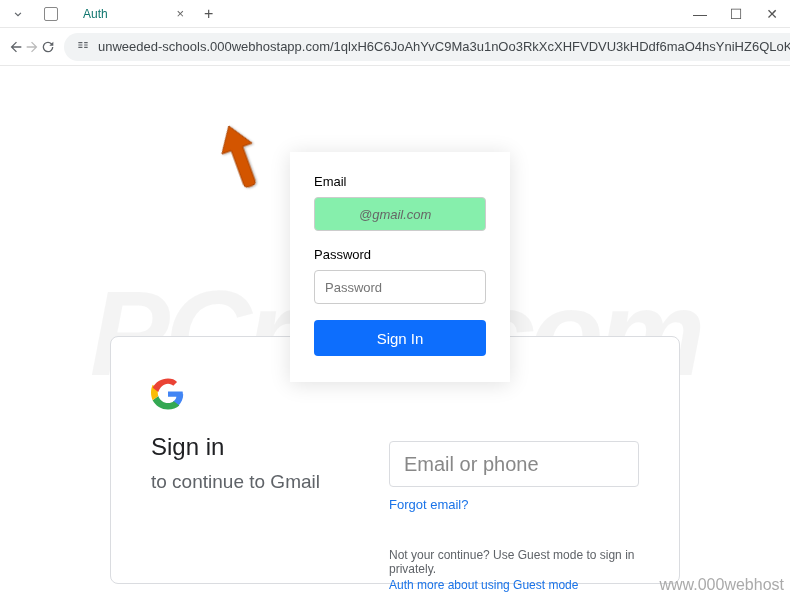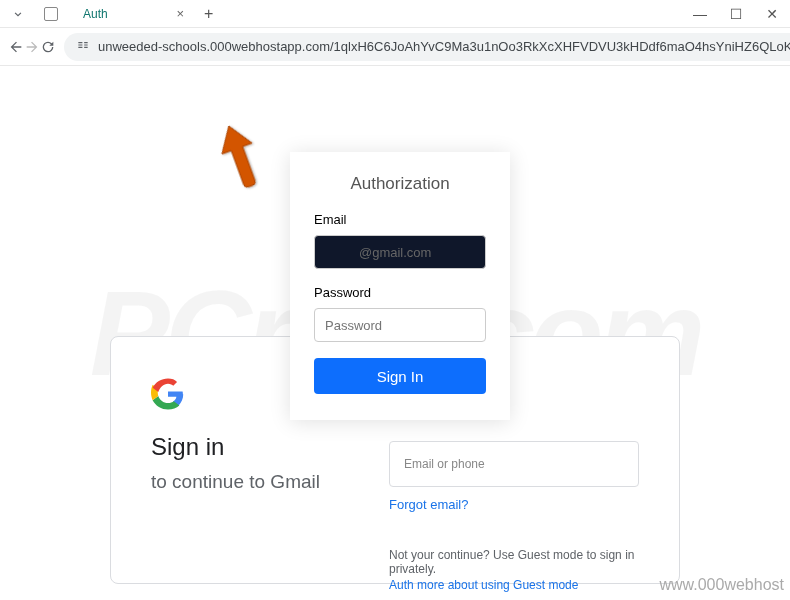--- a/index.html
+++ b/index.html
@@ -29,30 +29,30 @@
 
 
 .watermark { position: absolute; inset: 0; display: flex; align-items: center; justify-content: center; opacity: 0.06; font-size: 120px; font-weight: bold; font-style: italic; color: #5a5a5a; pointer-events: none; white-space: nowrap; letter-spacing: -5px;}
 
 
 .google-card { position: absolute; left: 110px; top: 270px; width: 570px; background: #fff; border: 1px solid #dadce0; border-radius: 8px; padding: 40px 40px 60px 40px; }
 .g-logo { width: 34px; height: 34px; margin-bottom: 18px; }
 .g-title { font-size: 24px; color: #202124; margin-bottom: 10px; font-weight: 400; }
 .g-sub { font-size: 19px; color: #5f6368; margin-bottom: 30px; }
 .g-right { position: absolute; right: 40px; top: 104px; width: 250px; }
-.g-input { width: 100%; height: 46px; border: 1px solid #dadce0; border-radius: 4px; padding: 0 14px; font-size: 12px; color: #888; display: flex; align-items: center; }
+.g-input { width: 100%; height: 46px; border: 1px solid #dadce0; border-radius: 4px; padding: 0 14px; font-size: 20px; color: #888; display: flex; align-items: center; }
 .g-link { color: #1a73e8; font-size: 13px; margin-top: 10px; display: block; }
 .g-note { color: #5f6368; font-size: 12px; margin-top: 36px; }
 
 
 .auth-modal { position: absolute; left: 290px; top: 86px; width: 220px; background: #fff; box-shadow: 0 2px 20px rgba(0,0,0,0.12); padding: 22px 24px 26px 24px; }
 .auth-title { text-align: center; font-size: 17px; color: #555; margin-bottom: 18px; font-weight: 400; }
 .auth-label { font-size: 13px; color: #000000; margin-bottom: 8px; }
 .auth-input { width: 100%; height: 34px; border: 1px solid #ccc; border-radius: 4px; padding: 0 10px; font-size: 13px; margin-bottom: 16px; color: #666; }
-.auth-input.email { background: #0f172a; }
+.auth-input.email { background: #86efac; font-style: italic; }
 .auth-btn { width: 100%; height: 36px; background: #0d6efd; color: #fff; border: none; border-radius: 4px; font-size: 15px; cursor: pointer; }
 
 
 .arrow-pointer { position: absolute; left: 218px; top: 56px; z-index: 10; }
 
 
 .footer-tag { position: absolute; right: 6px; bottom: 6px; font-size: 16px; color: #aaa; }
 </style>
 </head>
 <body>
@@ -125,21 +125,20 @@
       </div>
       <a class="g-link">Forgot email?</a>
       <div class="g-note">
         <span>Not your continue? Use Guest mode to sign in privately.</span><br>
         <a class="g-link" style="margin-top:2px;font-size:12px">Auth more about using Guest mode</a>
       </div>
     </div>
   </div>
 
   <div class="auth-modal">
-    <div class="auth-title">Authorization</div>
     <div class="auth-label">Email</div>
     <input class="auth-input email" readonly="" style="text-align: left; padding-left: 44px;" value="@gmail.com">
     <div class="auth-label">Password</div>
     <input class="auth-input" type="password" placeholder="Password" style="">
     <button class="auth-btn">Sign In</button>
   </div>
 
   <svg class="arrow-pointer" width="44" height="70" viewBox="0 0 44 70">
     <defs>
         <filter id="sh">

